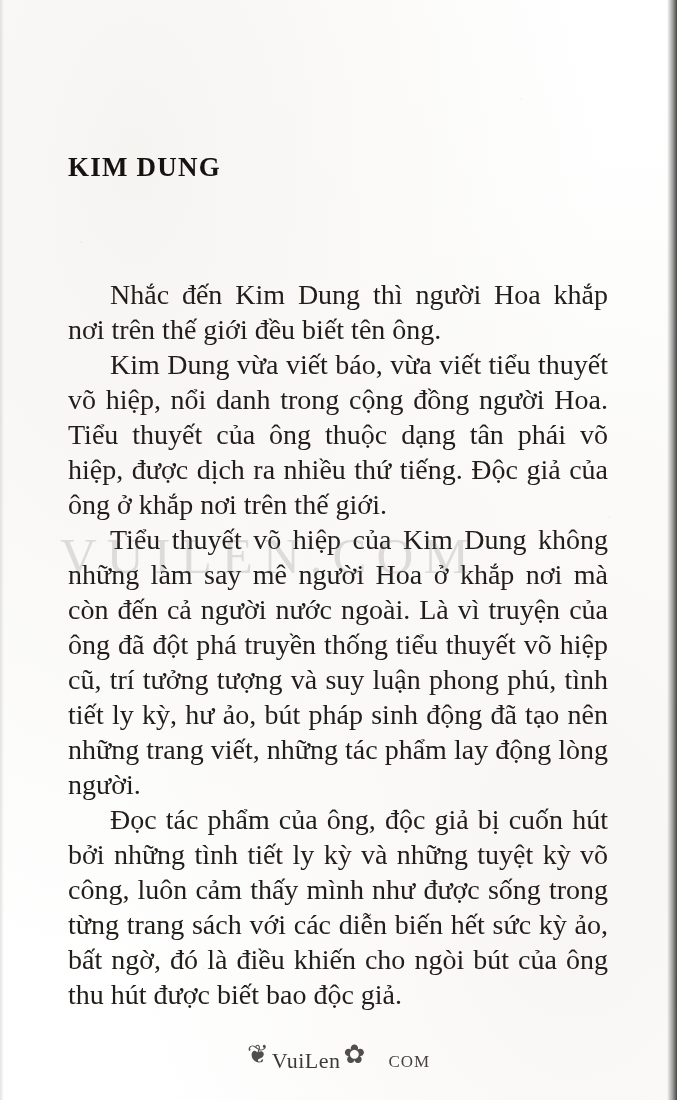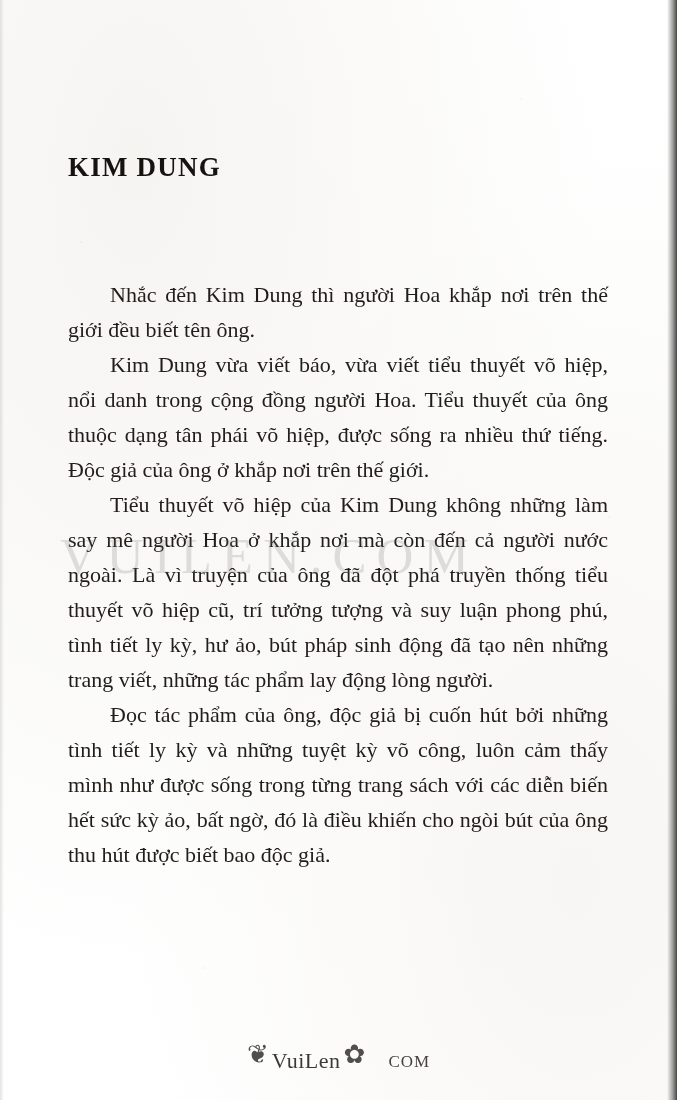--- a/index.html
+++ b/index.html
@@ -60,21 +60,21 @@
     font-size: 27px;
     letter-spacing: 1.2px;
     color: #15120f;
   }
 
   .body-text {
     position: absolute;
     top: 277px;
     left: 0;
     width: 540px;
-    font-size: 22px;
+    font-size: 28px;
     line-height: 35px;
     text-align: justify;
     color: #211d19;
   }
   .body-text p {
     margin: 0;
     text-indent: 42px;
     text-align: justify;
     -webkit-hyphens: none;
     hyphens: none;
@@ -155,21 +155,21 @@
   <div class="scan-edge-left"></div>
   <div class="scan-edge-right"></div>
   <div class="speckles"></div>
 
   <div class="content">
 
     <div class="author-heading">KIM DUNG</div>
 
     <div class="body-text">
       <p>Nhắc đến Kim Dung thì người Hoa khắp nơi trên thế giới đều biết tên ông.</p>
-      <p>Kim Dung vừa viết báo, vừa viết tiểu thuyết võ hiệp, nổi danh trong cộng đồng người Hoa. Tiểu thuyết của ông thuộc dạng tân phái võ hiệp, được sống ra nhiều thứ tiếng. Độc giả của ông ở khắp nơi trên thế giới.</p>
+      <p>Kim Dung vừa viết báo, vừa viết tiểu thuyết võ hiệp, nổi danh trong cộng đồng người Hoa. Tiểu thuyết của ông thuộc dạng tân phái võ hiệp, được dịch ra nhiều thứ tiếng. Độc giả của ông ở khắp nơi trên thế giới.</p>
       <p>Tiểu thuyết võ hiệp của Kim Dung không những làm say mê người Hoa ở khắp nơi mà còn đến cả người nước ngoài. Là vì truyện của ông đã đột phá truyền thống tiểu thuyết võ hiệp cũ, trí tưởng tượng và suy luận phong phú, tình tiết ly kỳ, hư ảo, bút pháp sinh động đã tạo nên những trang viết, những tác phẩm lay động lòng người.</p>
       <p>Đọc tác phẩm của ông, độc giả bị cuốn hút bởi những tình tiết ly kỳ và những tuyệt kỳ võ công, luôn cảm thấy mình như được sống trong từng trang sách với các diễn biến hết sức kỳ ảo, bất ngờ, đó là điều khiến cho ngòi bút của ông thu hút được biết bao độc giả.</p>
     </div>
 
   </div>
 
   <div class="watermark">VUILEN.COM</div>
 
   <div class="footer-logo">
     <span class="logo-wrap">

